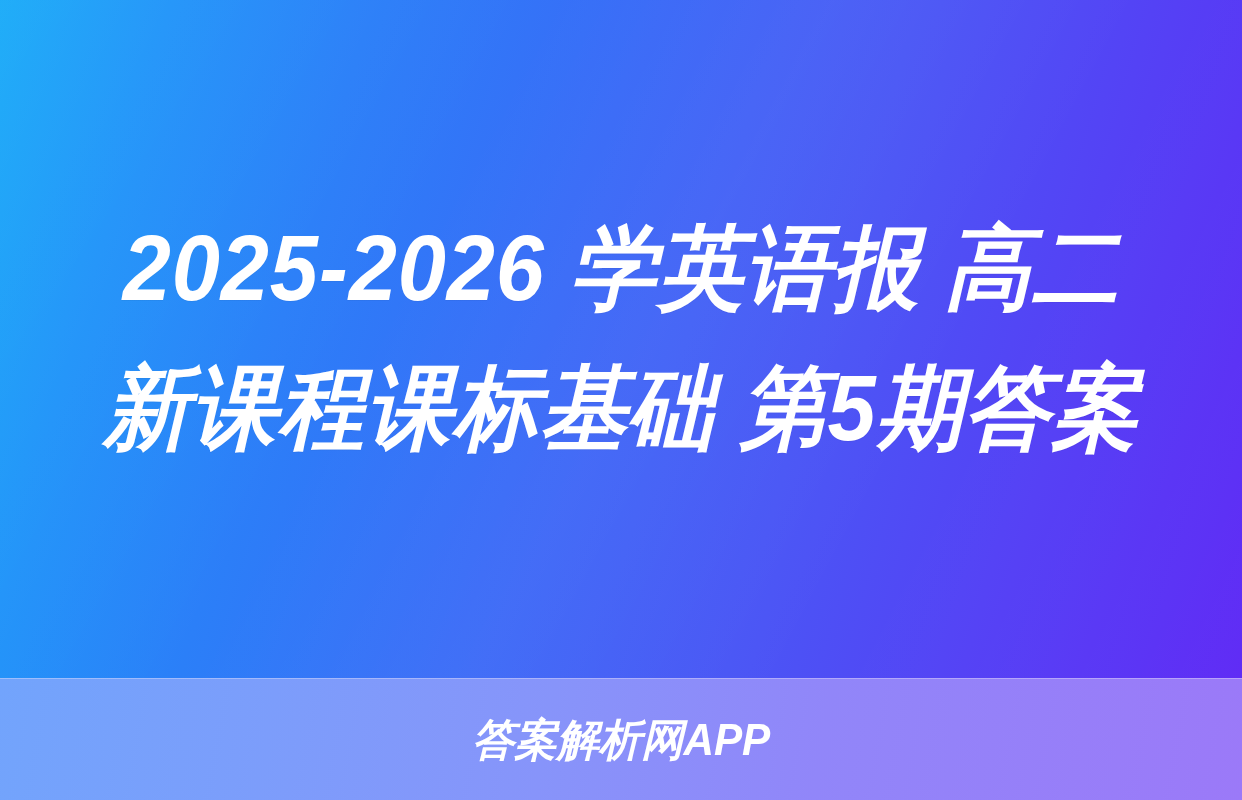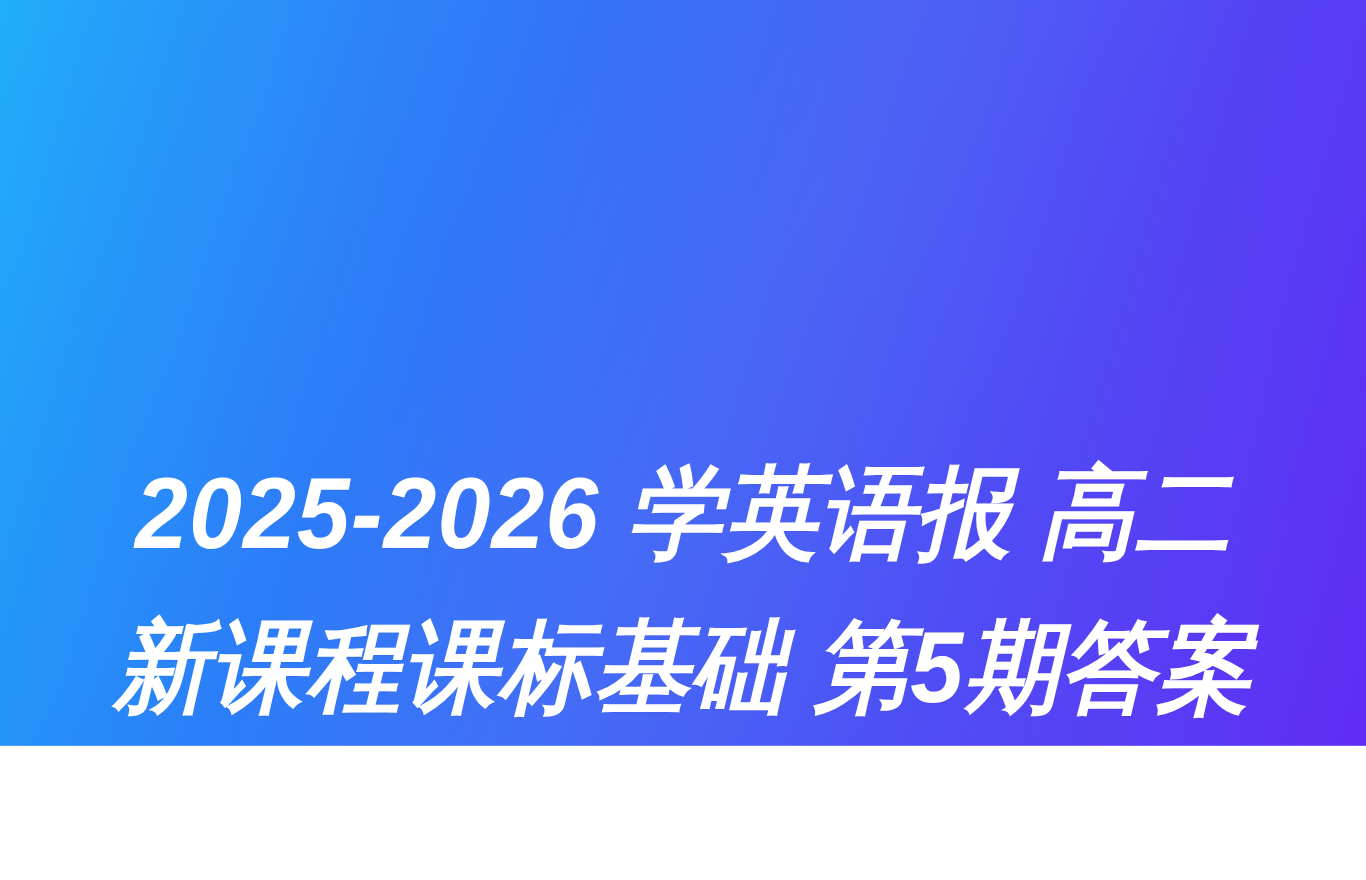--- a/index.html
+++ b/index.html
@@ -47,21 +47,21 @@
     pointer-events: none;
   }
 
   .title-wrap {
     position: absolute;
     left: 0;
     right: 0;
     top: 0;
     height: 678px;
     display: flex;
-    align-items: flex-end;
+    align-items: center;
     justify-content: center;
     padding: 0 48px;
     box-sizing: border-box;
     z-index: 2;
   }
 
   .poster-title {
     margin: 0;
     width: 100%;
     text-align: center;
@@ -115,14 +115,17 @@
 <body>
 
 <div id="poster">
 
   <div class="hero"></div>
 
   <div class="title-wrap">
     <h1 class="poster-title">2025-2026 学英语报 高二 新课程课标基础 第5期答案</h1>
   </div>
 
+  <div class="footer-band">
+    <span class="footer-text">答案解析网APP</span>
+  </div>
 
 </div>
 
 </body></html>

